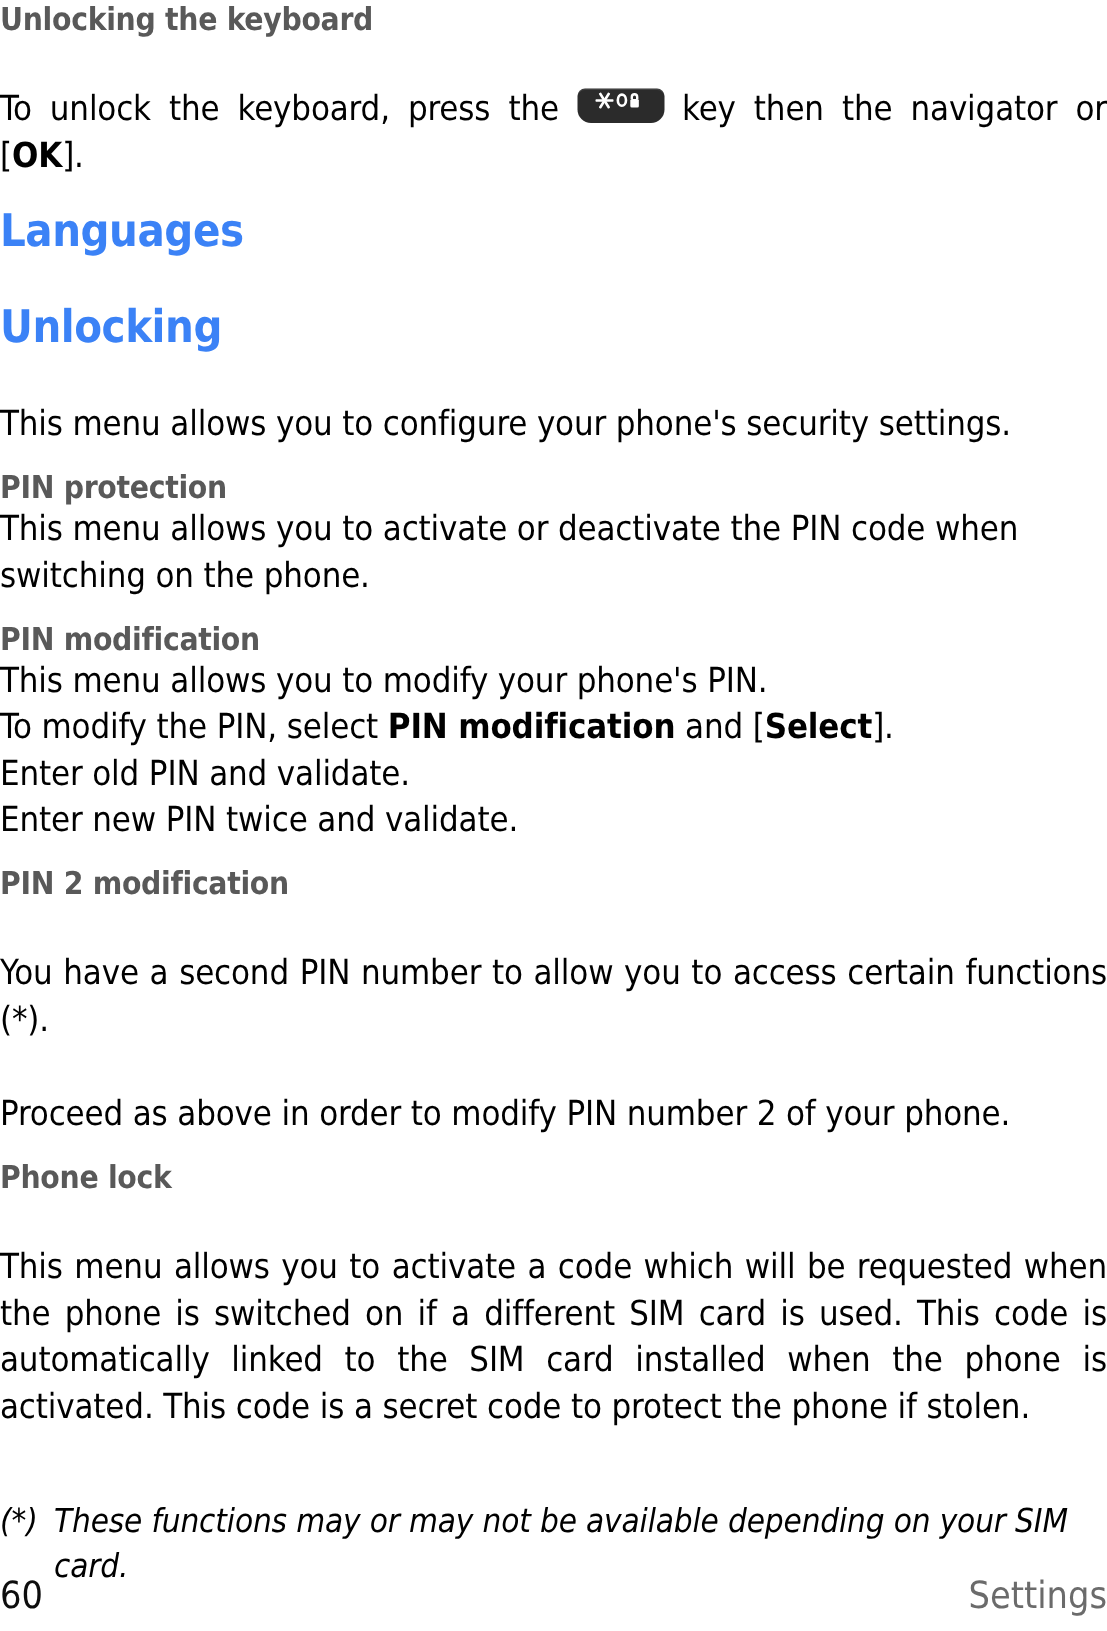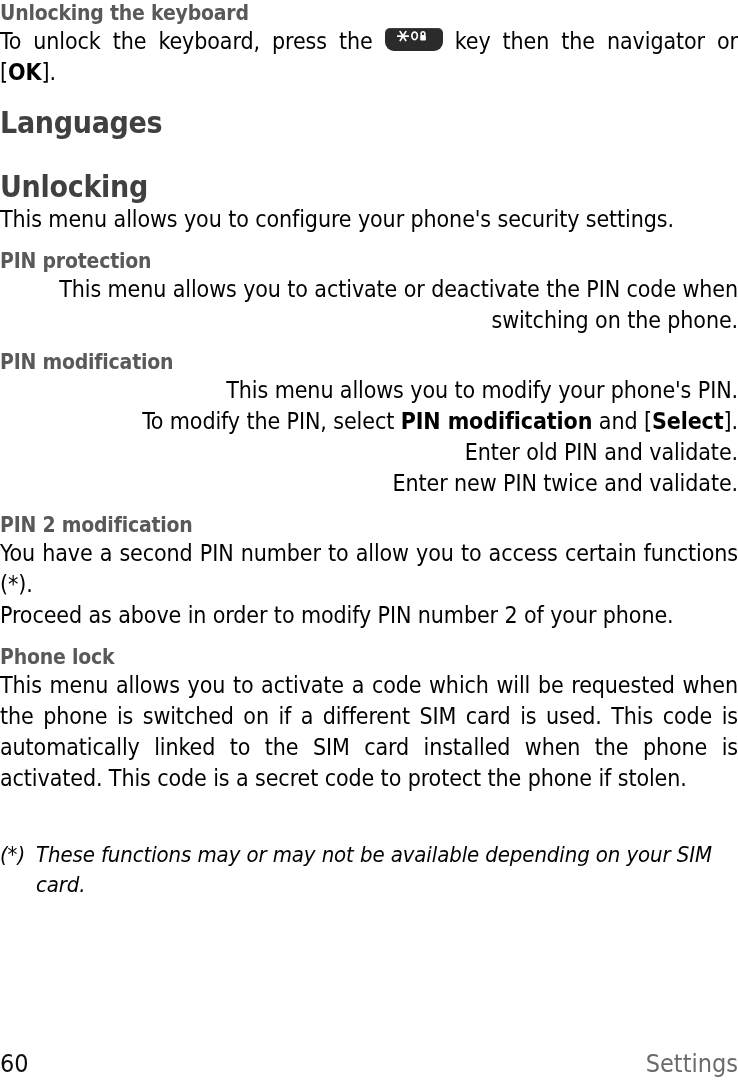--- a/index.html
+++ b/index.html
@@ -18,21 +18,21 @@
   }
   .content {
     position: absolute;
     left: 0;
     top: 0;
     width: 738px;
   }
 
   
   .h-major {
-    color: #404040;
+    color: #3b82f6;
     font-weight: bold;
     font-size: 30px;
     line-height: 34px;
     letter-spacing: -0.3px;
     margin: 0;
     padding: 0;
     font-stretch: condensed;
   }
   .h-minor {
     color: #595959;
@@ -52,23 +52,24 @@
     line-height: 31px;
     margin: 0;
     padding: 0;
     font-weight: 300;
     font-stretch: condensed;
     letter-spacing: -0.1px;
   }
   .para.justify {
     text-align: justify;
     text-align-last: left;
+    margin-top: 32px;
   }
   .para.left {
-    text-align: right;
+    text-align: left;
   }
   .bold-inline {
     font-weight: bold;
     color: #000000;
   }
   .gap-md { height: 13px; }
   .gap-lg { height: 18px; }
   .gap-xl { height: 30px; }
 
   

